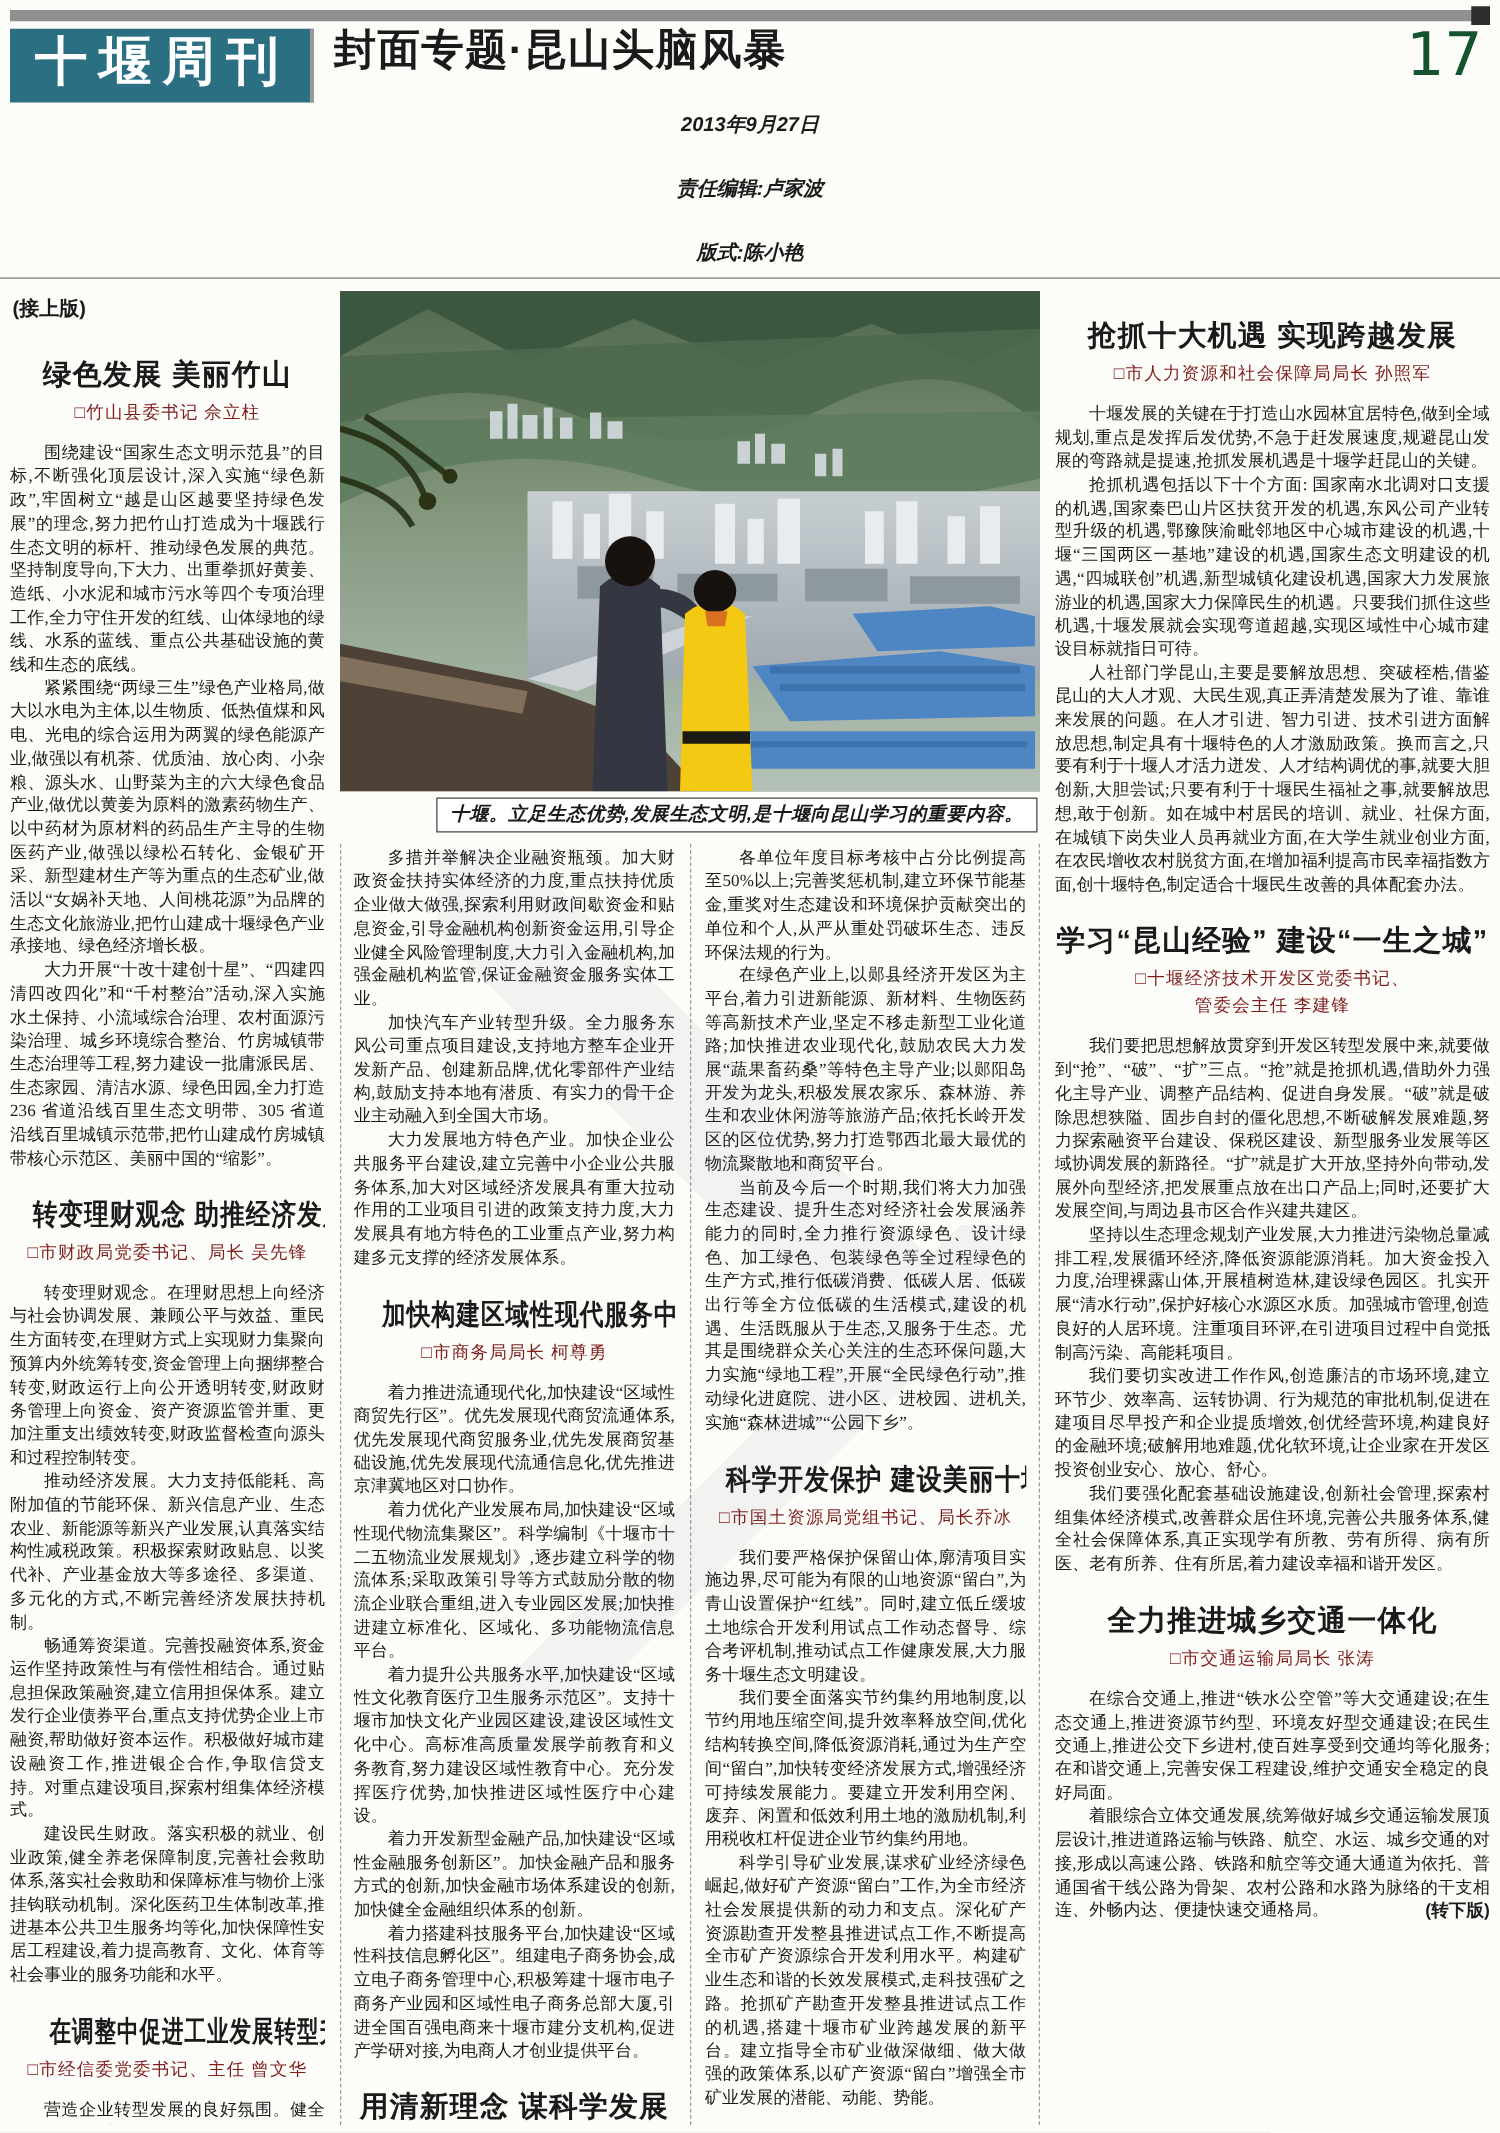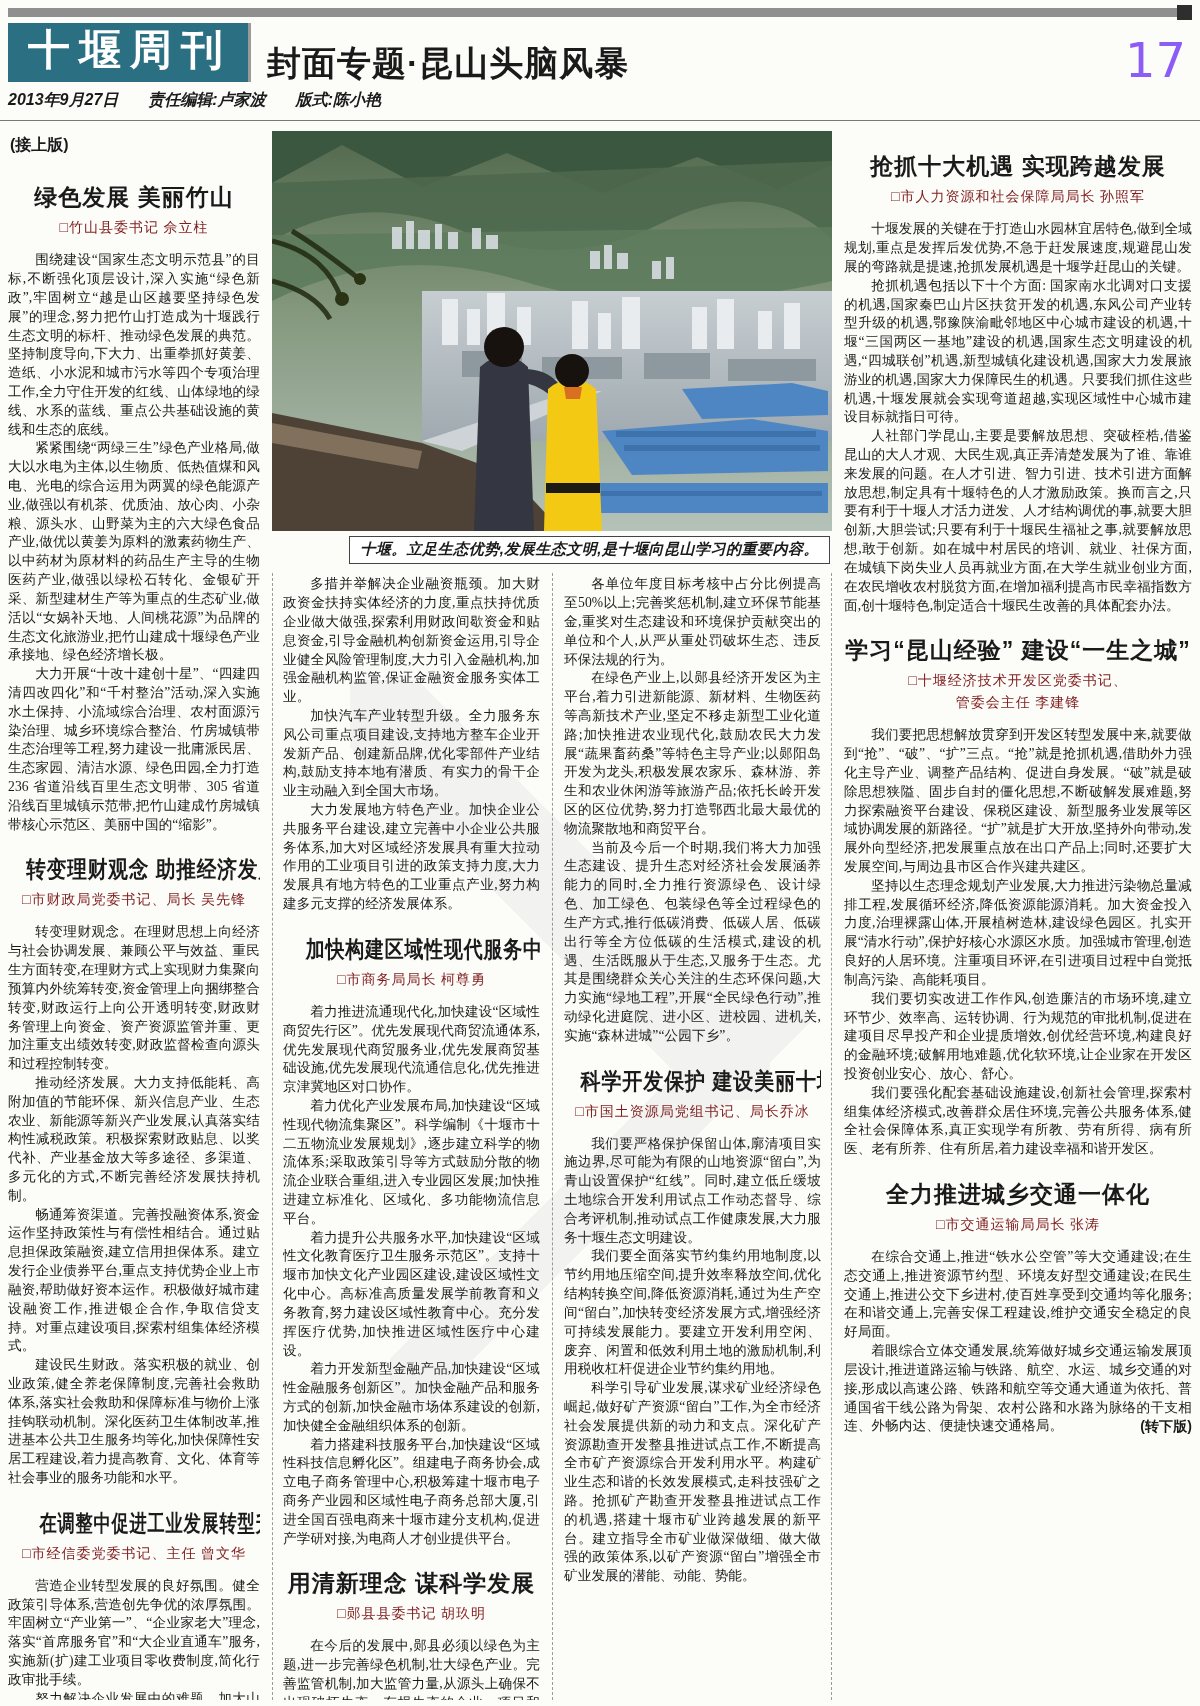--- a/index.html
+++ b/index.html
@@ -5,38 +5,38 @@
   html,body{margin:0;padding:0;background:#e8e8e4;}
   .page{
     width:1200px;height:1706px;margin:0 auto;background:#fcfcf9;color:#1a1a1a;
     position:relative;overflow:hidden;box-sizing:border-box;
     font-family:"Liberation Serif","DejaVu Serif",serif;
     display:flex;flex-direction:column;
   }
   
   .topbar{margin:8px 10px 0 8px;height:9px;background:#8f8f8f;position:relative;}
   .topbar-end{position:absolute;right:-2px;top:-3px;width:15px;height:15px;background:#2e2e2e;}
-  .mast-row{display:flex;align-items:flex-end;padding:6px 10px 0 8px;}
+  .mast-row{display:flex;align-items:flex-start;padding:6px 10px 0 8px;}
   .mast{
     background:#2b6f82;color:#fff;font-weight:bold;font-size:42px;line-height:1.15;
     padding:3px 16px 8px 20px;letter-spacing:9px;border-right:3px solid #9a9a9a;
     font-family:"Liberation Serif","DejaVu Serif",serif;
   }
   .section-title{
     font-family:"Liberation Sans","DejaVu Sans",sans-serif;font-weight:900;
     font-size:34px;letter-spacing:1px;margin:0 0 0 16px;line-height:1;padding-bottom:2px;
   }
   .page-num{
     margin-left:auto;font-family:"DejaVu Sans","Liberation Sans",sans-serif;
-    font-size:48px;line-height:.9;padding-right:4px;font-weight:500;color:#8b5cf6;
+    font-size:48px;line-height:.9;padding-right:4px;font-weight:500;color:#14532d;
   }
   .date-row{
     display:flex;gap:30px;align-items:center;
     font-family:"Liberation Sans","DejaVu Sans",sans-serif;font-weight:bold;font-style:italic;
-    font-size:16px;padding:8px 8px 9px 8px;border-bottom:1px solid #777;margin:0 0 2px 0;
+    font-size:16px;padding:8px 8px 9px 8px;border-bottom:1px solid #777;margin:0 0 2px 0;flex-direction:column;
   }
   
   .body{
     flex:1;min-height:0;margin:8px 8px 6px 8px;
     display:grid;grid-template-columns:252px 560px 348px;column-gap:12px;
   }
   .col{overflow:hidden;min-width:0;}
   .mid{display:flex;flex-direction:column;min-height:0;}
   .photo-wrap{height:400px;background:#222;}
   .photo-wrap svg{display:block;width:100%;height:100%;}

